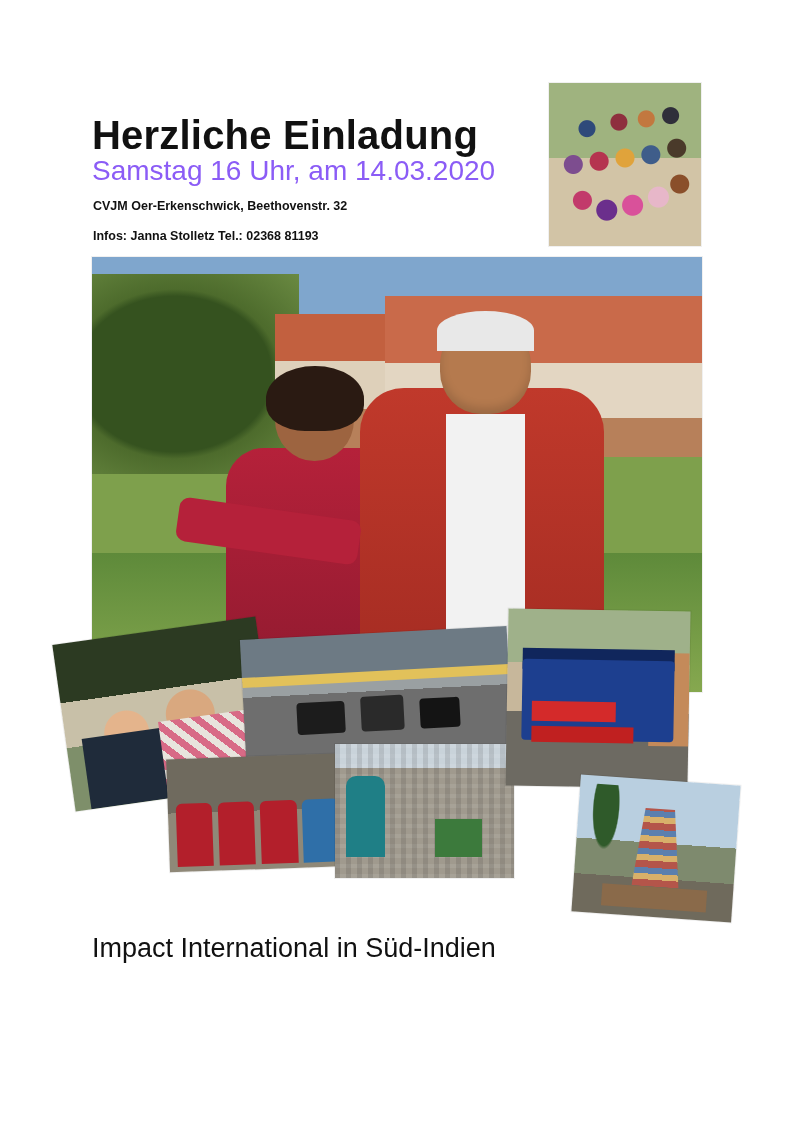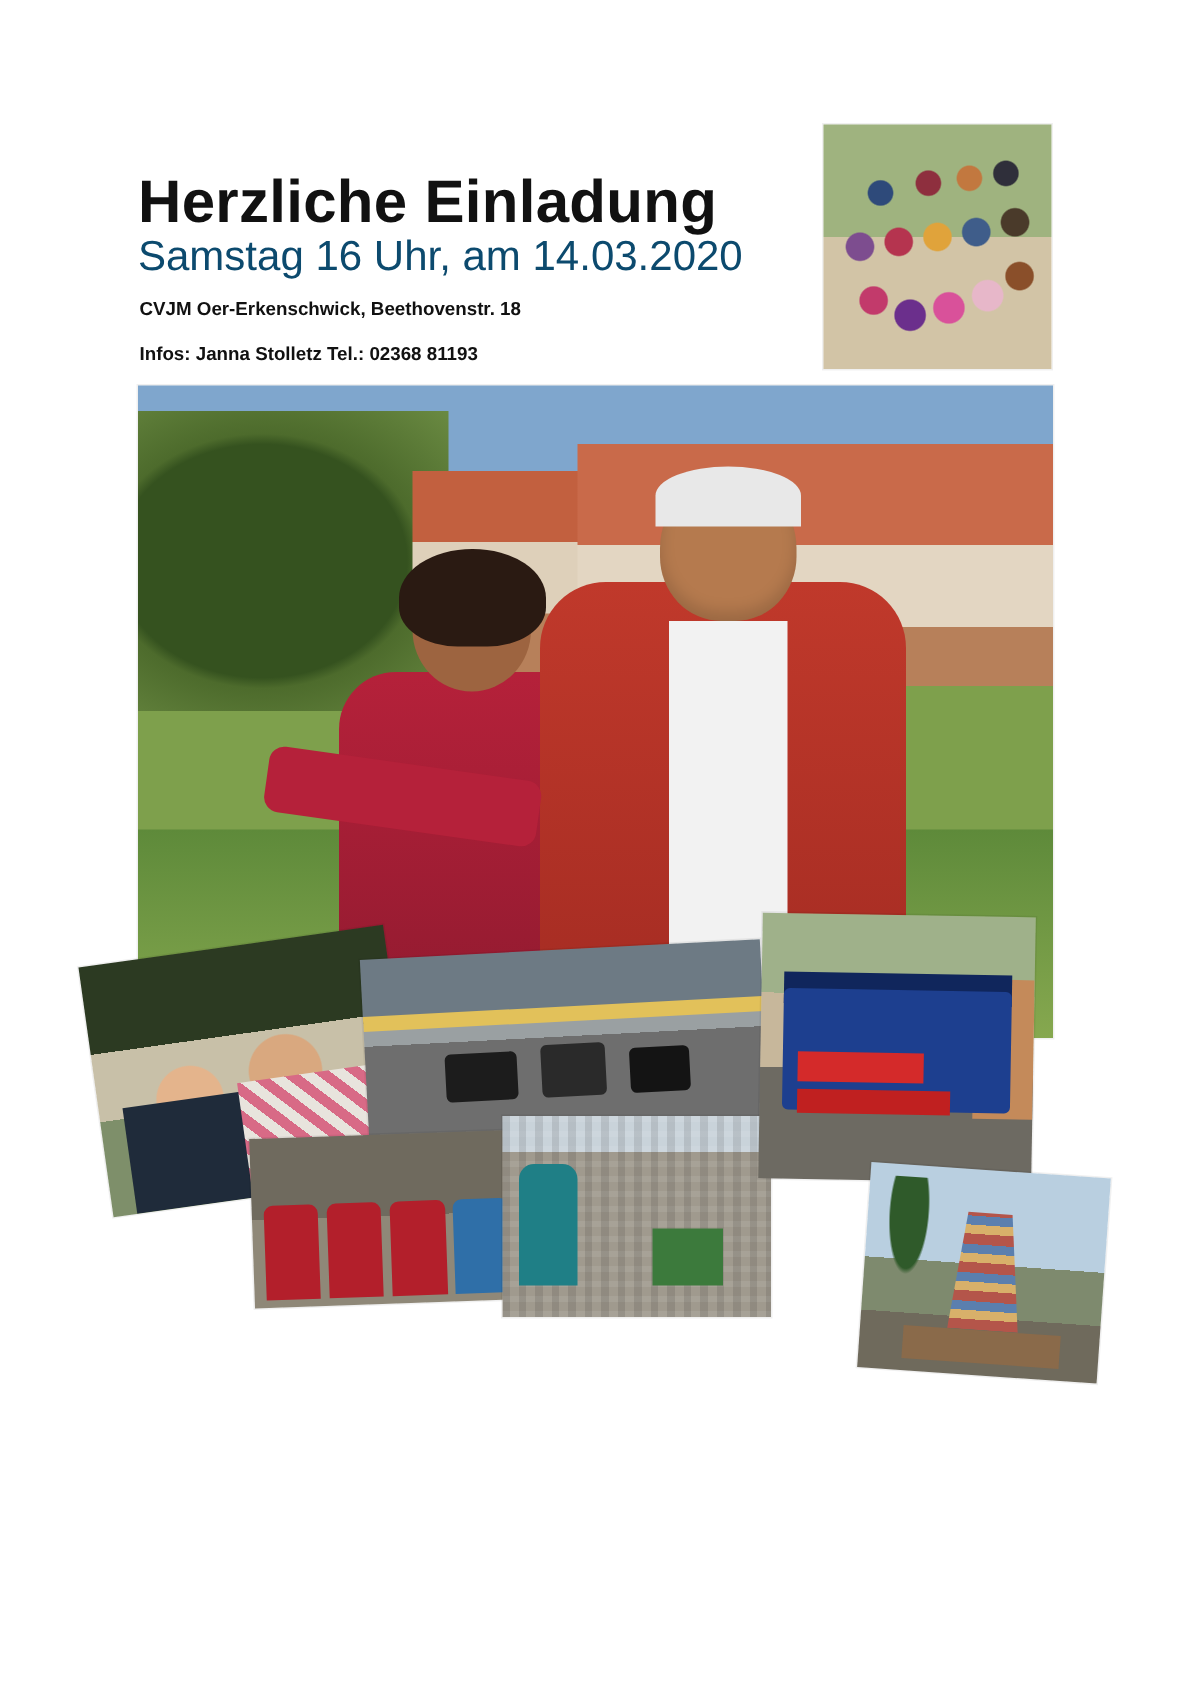--- a/index.html
+++ b/index.html
@@ -35,21 +35,21 @@
     white-space: nowrap;
     margin-top: 14px;
   }
   .subhead {
     position: absolute;
     left: 92px;
     top: 156px;
     font-size: 28px;
     line-height: 1.1;
     font-weight: 400;
-    color: #0c4a6e;
+    color: #8b5cf6;
     white-space: nowrap;
   }
   .addr {
     position: absolute;
     left: 93px;
     top: 199px;
     font-size: 12.5px;
     font-weight: 600;
     color: #111;
     white-space: nowrap;
@@ -263,21 +263,21 @@
   }
   .ph-temple .base { position:absolute; left:18%; bottom:6%; width:66%; height:16%; background:#8a6a4a; }
 </style>
 </head>
 <body>
 
 <div class="page">
 
   <div class="headline">Herzliche Einladung</div>
   <div class="subhead">Samstag 16 Uhr, am 14.03.2020</div>
-  <div class="addr">CVJM Oer-Erkenschwick, Beethovenstr. 18</div>
+  <div class="addr">CVJM Oer-Erkenschwick, Beethovenstr. 32</div>
   <div class="infos">Infos: Janna Stolletz Tel.: 02368 81193</div>
 
   <div class="photo ph-group-top"></div>
 
   <div class="photo ph-couple">
     <div class="tree"></div>
     <div class="bld2"></div>
     <div class="bld"></div>
     <div class="grass"></div>
     <div class="womanbody"></div>
@@ -321,14 +321,15 @@
     <div class="red1"></div>
     <div class="red2"></div>
   </div>
 
   <div class="photo ph-temple">
     <div class="palm"></div>
     <div class="gopuram"></div>
     <div class="base"></div>
   </div>
 
+  <div class="caption2">Impact International in Süd-Indien</div>
 
 </div>
 
 </body></html>

